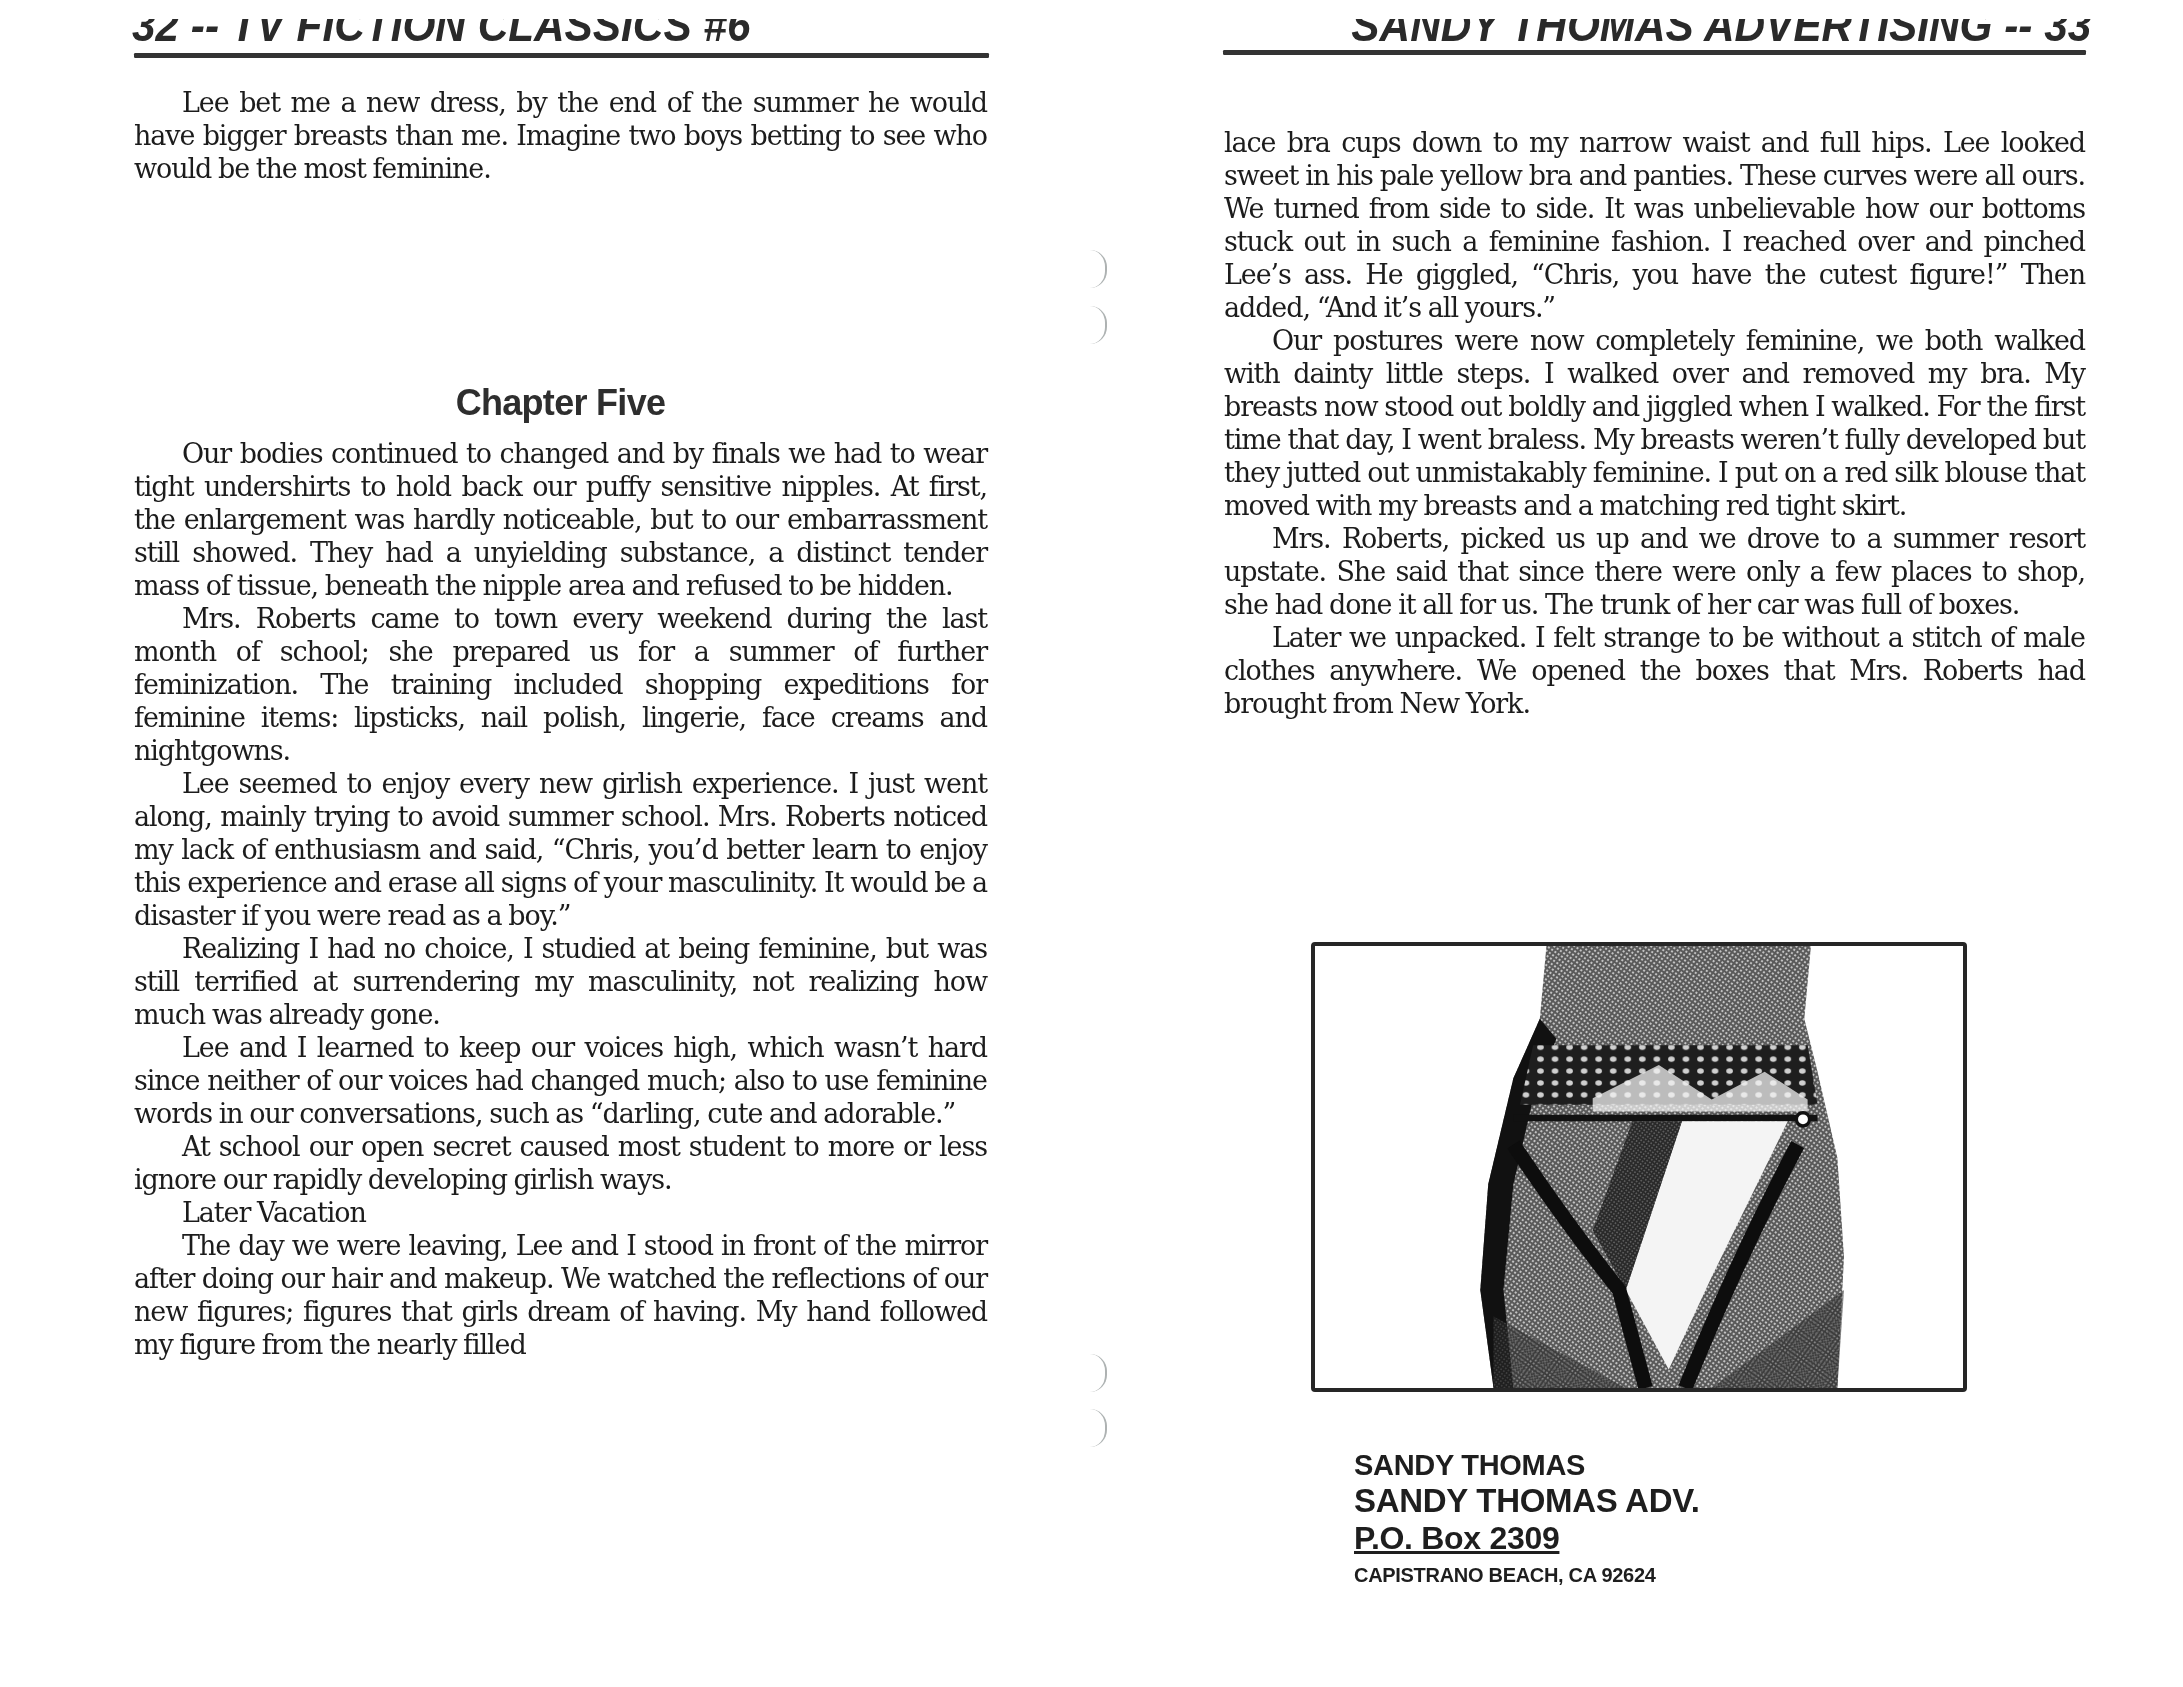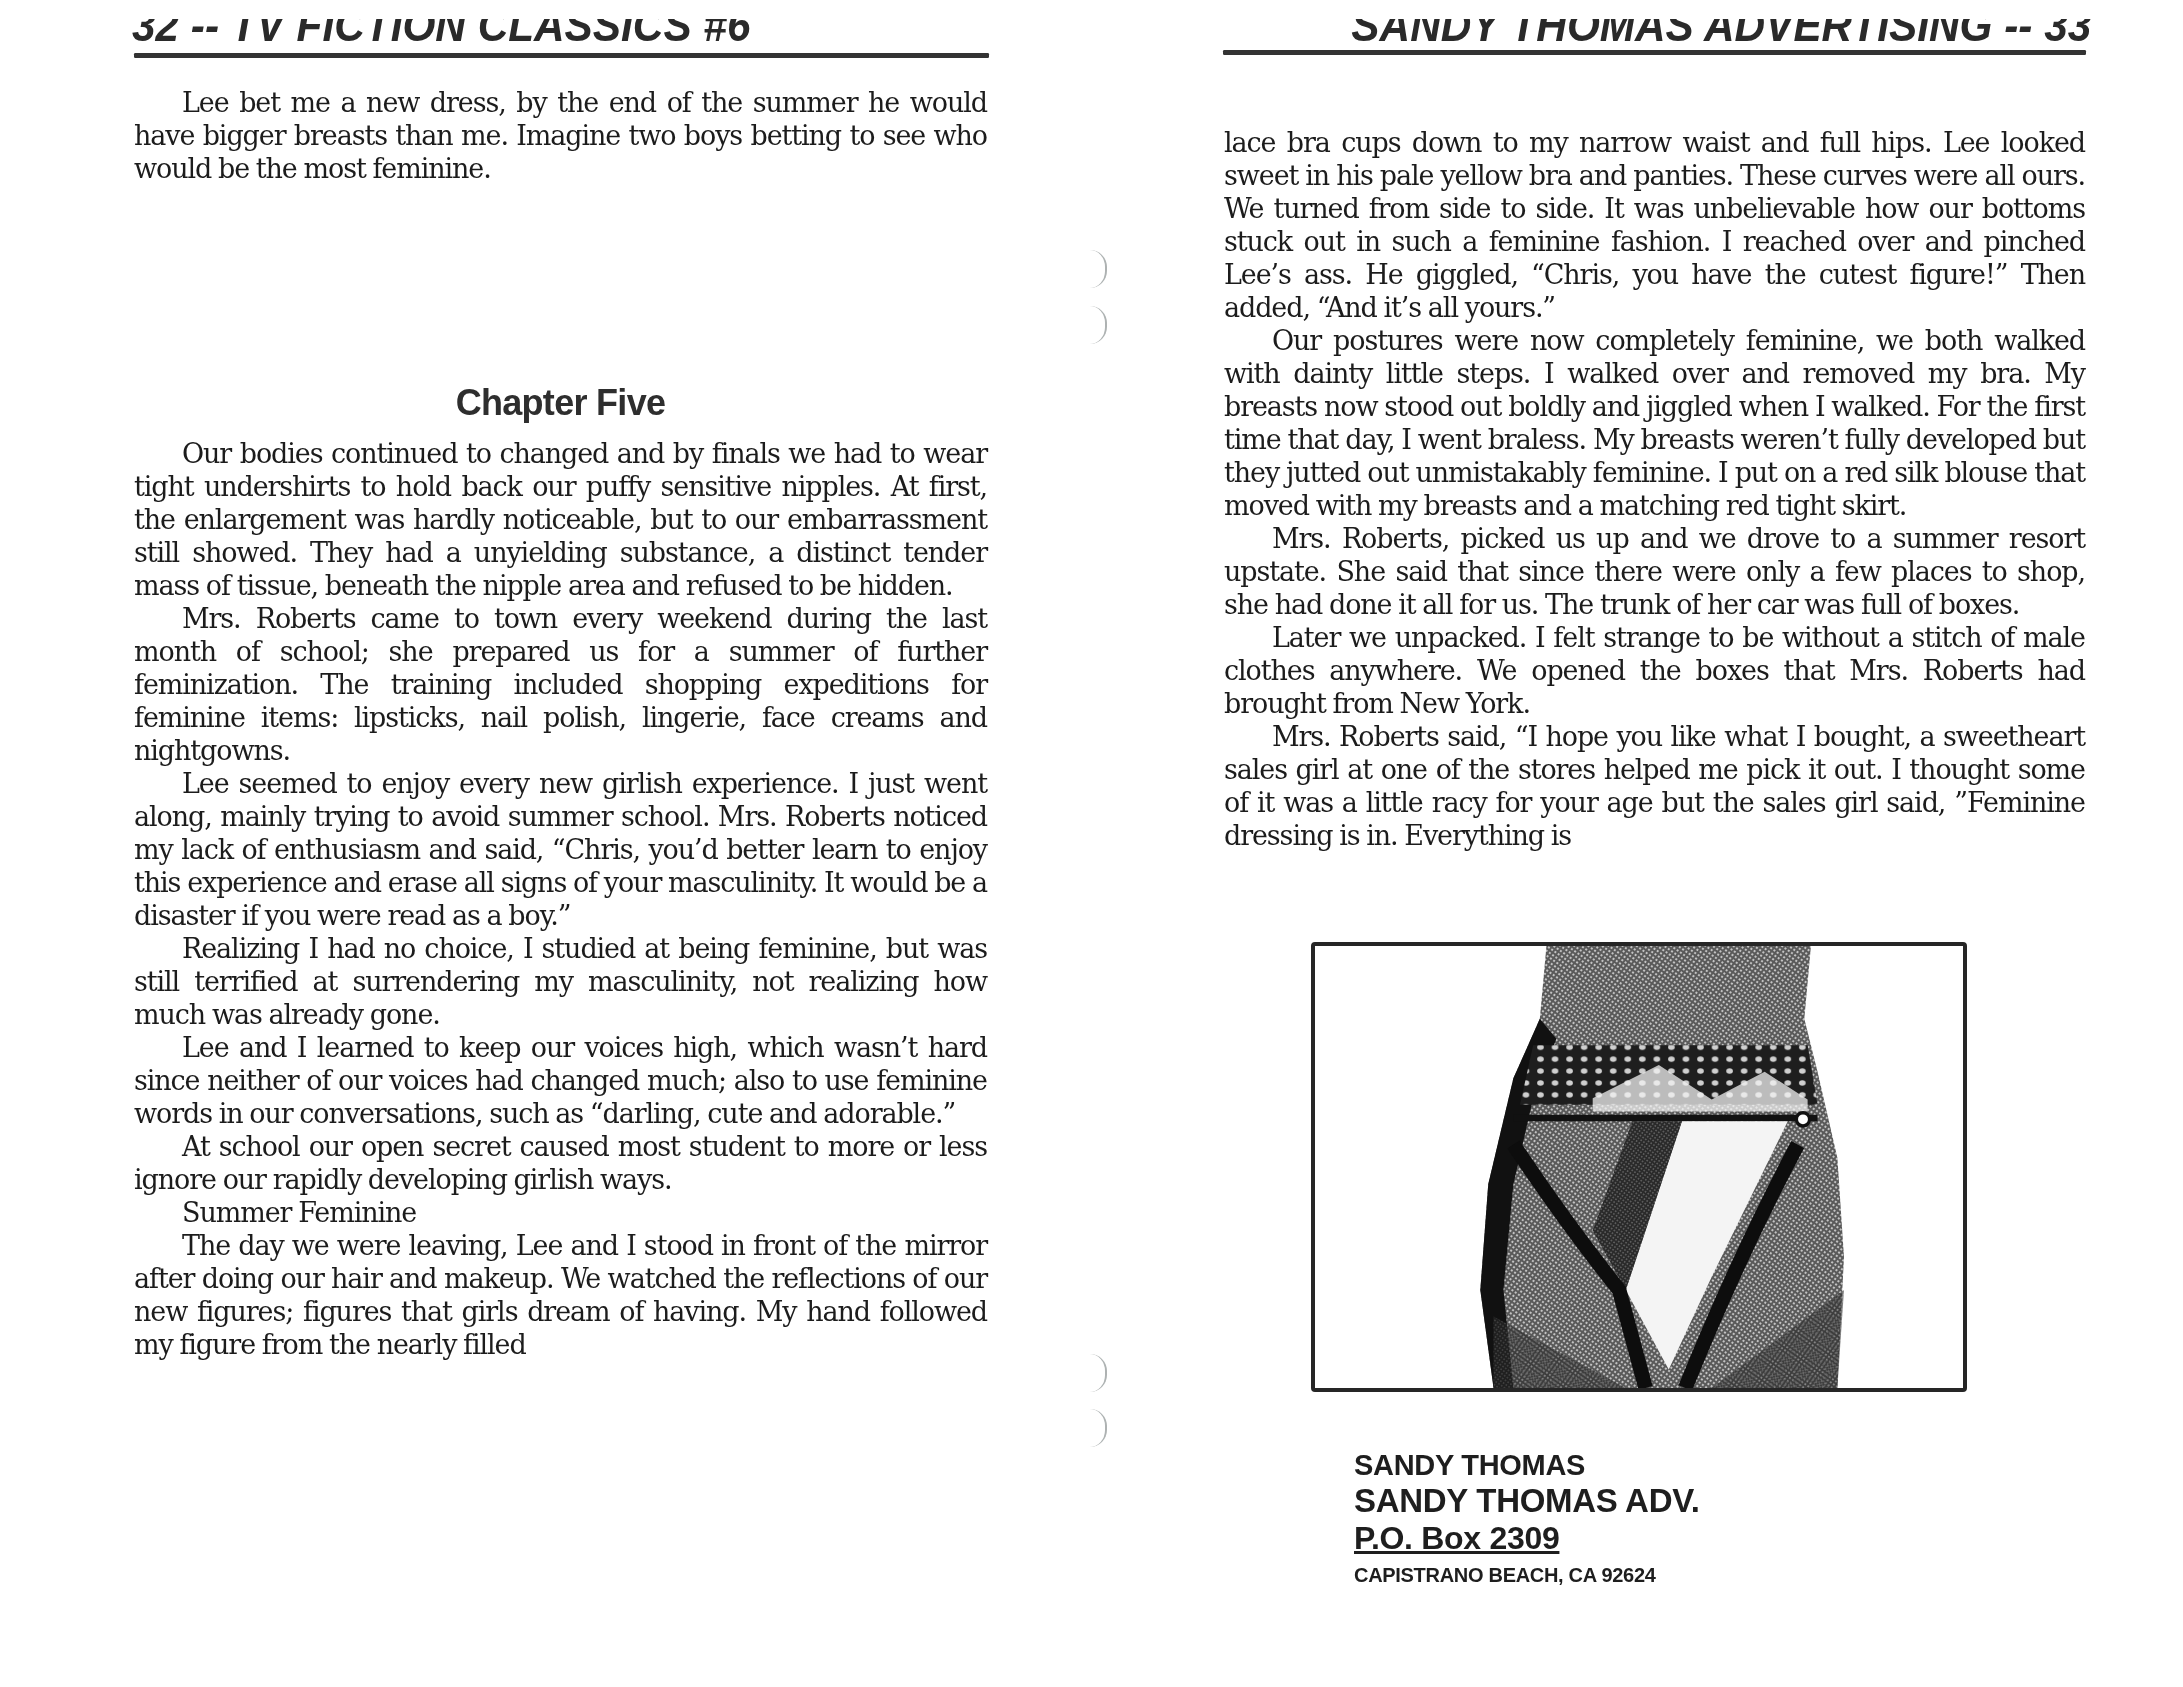--- a/index.html
+++ b/index.html
@@ -78,42 +78,41 @@
 
   <h2 class="chapter-title">Chapter Five</h2>
 
   <div class="column col-main">
     <p class="indent">Our bodies continued to changed and by finals we had to wear tight undershirts to hold back our puffy sensitive nipples.  At first, the enlargement was hardly noticeable, but to our embarrassment still showed. They had a unyielding substance, a distinct tender mass of tissue, beneath the nipple area and refused to be hidden.</p>
     <p class="indent">Mrs. Roberts came to town every weekend during the last month of school; she prepared us for a summer of further feminization. The training included shopping expeditions for feminine items: lipsticks, nail polish, lingerie, face creams and nightgowns.</p>
     <p class="indent">Lee seemed to enjoy every new girlish experience. I just went along, mainly trying to avoid summer school.  Mrs. Roberts noticed my lack of enthusiasm and said, “Chris, you’d better learn to enjoy this experience and erase all signs of your masculinity. It would be a disaster if you were read as a boy.”</p>
     <p class="indent">Realizing I had no choice, I studied at being feminine, but was still terrified at surrendering my masculinity, not realizing how much was already gone.</p>
     <p class="indent">Lee and I learned to keep our voices high, which wasn’t hard since neither of our voices had changed much; also to use feminine words in our conversations, such as “darling, cute and adorable.”</p>
     <p class="indent">At school our open secret caused most student to more or less ignore our rapidly developing girlish ways.</p>
-    <p class="indent">Summer Feminine</p>
+    <p class="indent">Later Vacation</p>
     <p class="indent">The day we were leaving, Lee and I stood in front of the mirror after doing our hair and makeup.  We watched the reflections of our new figures; figures that girls dream of having.  My hand followed my figure from the nearly filled</p>
   </div>
 </div>
 
 <div class="binding-mark" style="left:1090px; top:250px;"></div>
 <div class="binding-mark" style="left:1090px; top:306px;"></div>
 <div class="binding-mark" style="left:1090px; top:1354px;"></div>
 <div class="binding-mark" style="left:1090px; top:1409px;"></div>
 
 <div class="page page-right">
   <div class="running-head">
     <span class="clip">SANDY THOMAS ADVERTISING -- 33</span>
   </div>
   <div class="rule"></div>
 
   <div class="column" style="top:82px;">
     <p>lace bra cups down to my narrow waist and full hips.  Lee looked sweet in his pale yellow bra and panties.  These curves were all ours.   We turned from side to side. It was unbelievable how our bottoms stuck out in such a feminine fashion.  I reached over and pinched Lee’s ass.  He giggled, “Chris, you have the cutest figure!”  Then added, “And it’s all yours.”</p>
     <p class="indent">Our postures were now completely feminine, we both walked with dainty little steps.  I walked over and removed my bra.  My breasts now stood out boldly and jiggled when I walked.  For the first time that day, I went braless.  My breasts weren’t fully developed but they jutted out unmistakably feminine.  I put on a red silk blouse that moved with my breasts and a matching red tight skirt.</p>
     <p class="indent">Mrs. Roberts, picked us up and we drove to a summer resort upstate.  She said that since there were only a few places to shop, she had done it all for us.  The trunk of her car was full of boxes.</p>
     <p class="indent">Later we unpacked.  I felt strange to be without a stitch of male clothes anywhere.  We opened the boxes that Mrs. Roberts had brought from New York.</p>
-    <p class="indent">Mrs. Roberts said, “I hope you like what I bought, a sweetheart sales girl at one of the stores helped me pick it out.  I thought some of it was a little racy for your age but the sales girl said, ”Feminine dressing is in.  Everything is</p>
   </div>
 </div>
 
 <div class="ad-frame">
   <svg viewBox="0 0 980 668" preserveAspectRatio="none">
     <defs>
       <pattern id="halftone" width="6" height="6" patternUnits="userSpaceOnUse" patternTransform="rotate(35)">
         <rect width="6" height="6" fill="#5a5a5a"></rect>
         <circle cx="3" cy="3" r="1.6" fill="#dcdcdc"></circle>
       </pattern>

